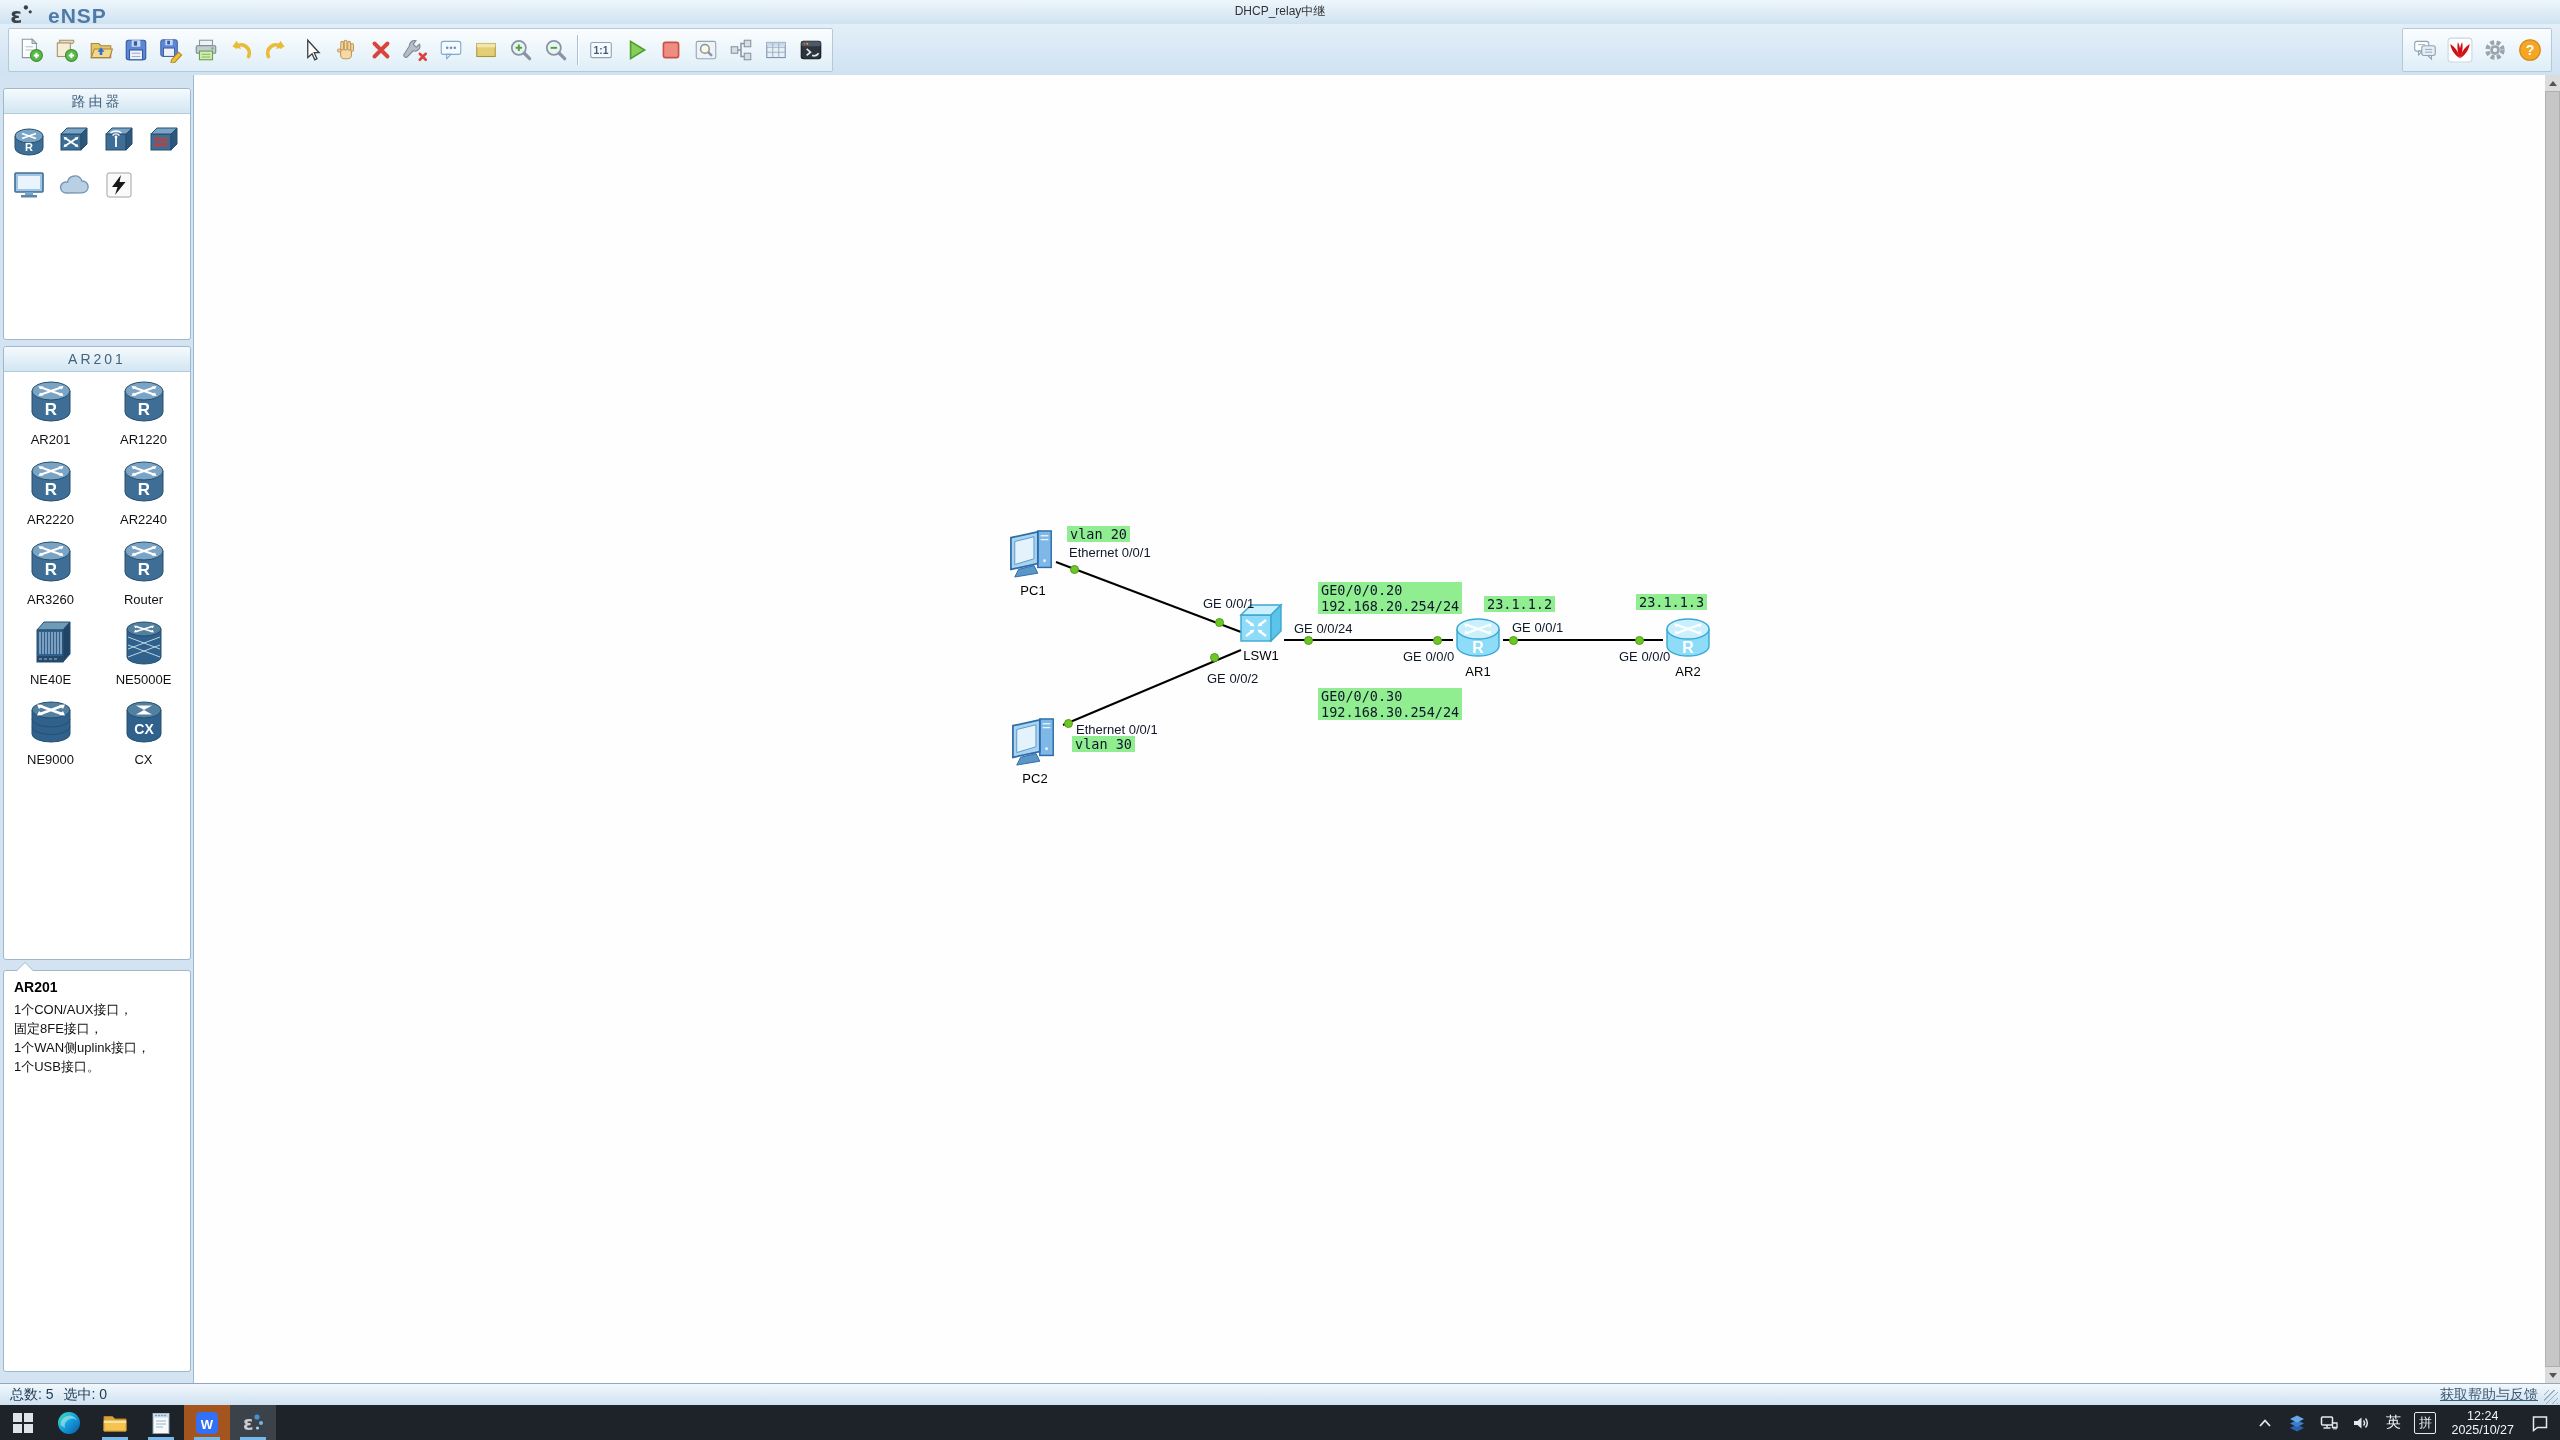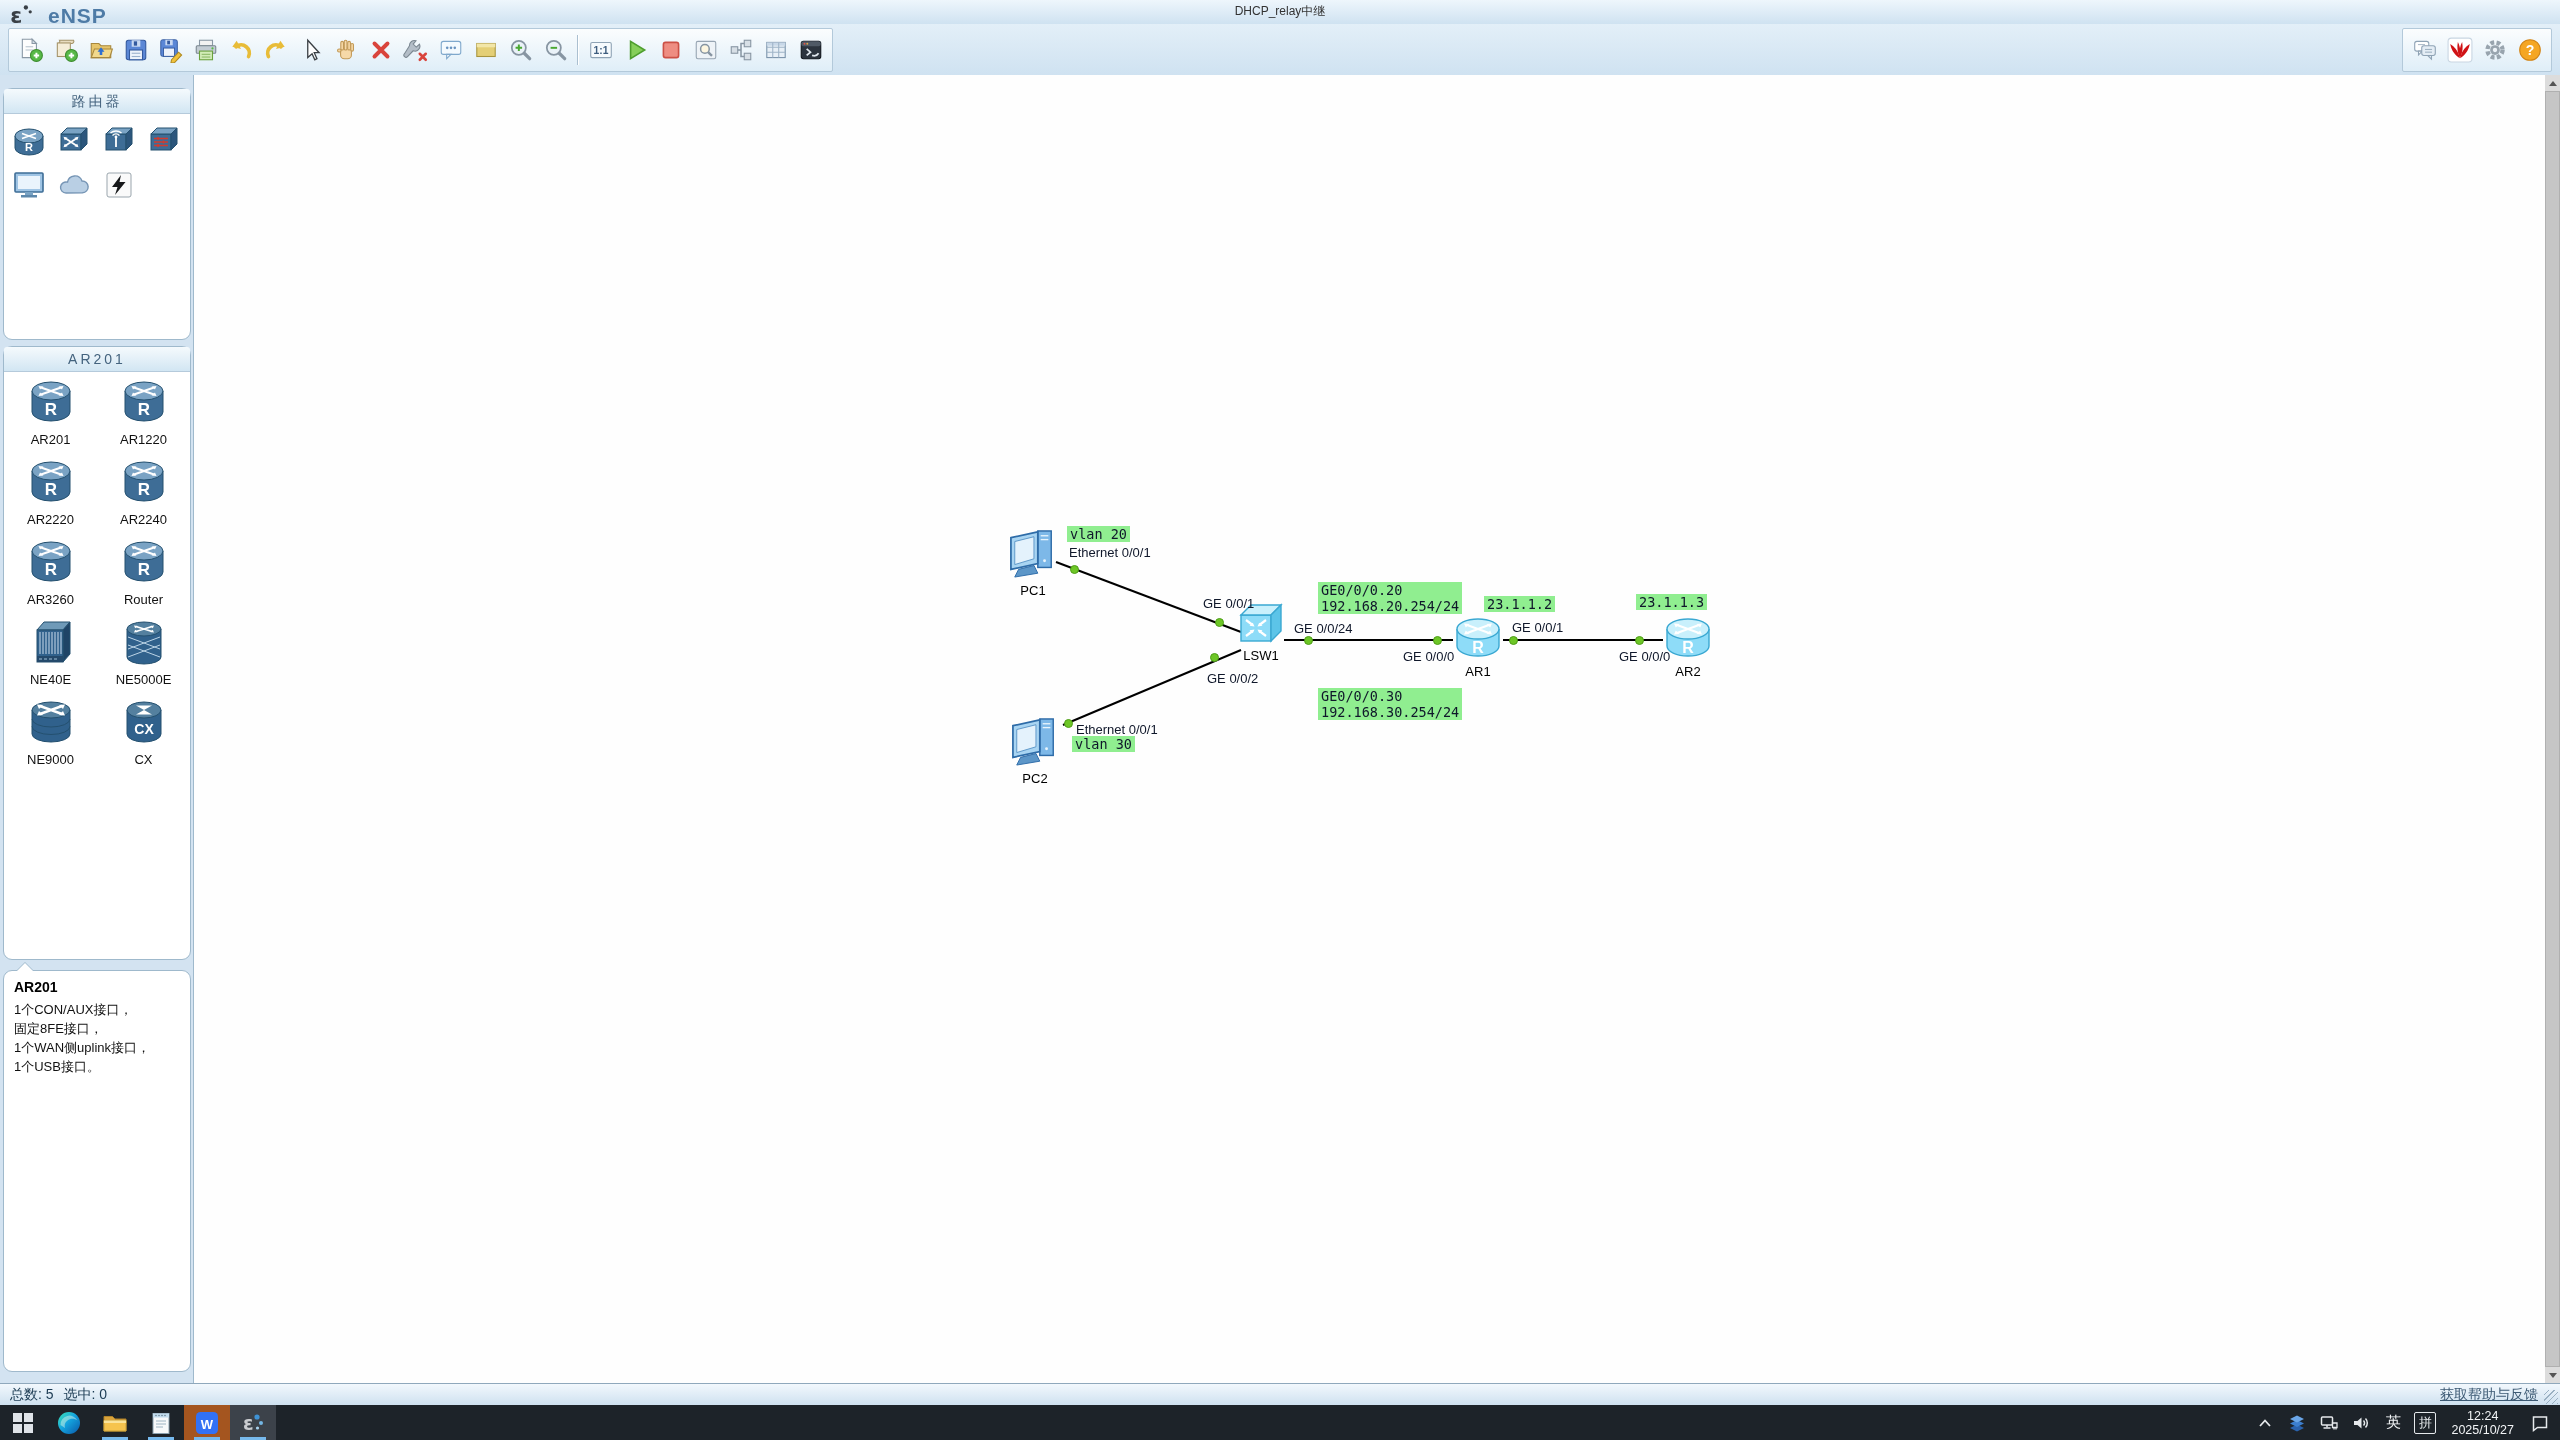--- a/index.html
+++ b/index.html
@@ -30,21 +30,21 @@
   .tb-box{position:absolute;top:4px;height:42px;display:flex;align-items:center;padding:0 4px;
     border:1px solid #b3c9da;border-radius:2px;background:linear-gradient(#fbfdfe,#dfeef8);}
   #toolbar-left{left:8px;}
   #toolbar-right{right:8px;}
   .tb-btn{width:35px;height:36px;display:flex;align-items:center;justify-content:center;
     background:transparent;border:1px solid transparent;border-radius:3px;padding:0;}
   .tb-sep{width:1px;height:30px;background:#aabfd0;border-right:1px solid #fff;margin:0 4px;}
 
   
   #sidebar{position:absolute;left:0;top:75px;width:193px;height:1308px;background:#d3e3f1;}
-  .panel{position:absolute;left:3px;width:186px;background:#fff;border:1px solid #9fb9cc;border-radius:9px;}
+  .panel{position:absolute;left:3px;width:186px;background:#fff;border:1px solid #9fb9cc;border-radius:3px;}
   .panel-header{height:24px;line-height:24px;text-align:center;font-size:14px;color:#44637e;letter-spacing:3px;
     background:linear-gradient(#f5fafd,#d2e6f3);border-bottom:1px solid #b5cadb;border-radius:3px 3px 0 0;}
   #cat-panel{top:13px;height:250px;}
   #cat-icons{display:flex;flex-wrap:wrap;padding:5px 2px;}
   .cat-slot{width:45px;height:44px;display:flex;align-items:center;justify-content:center;}
   #dev-panel{top:271px;height:612px;}
   #dev-grid{display:grid;grid-template-columns:93px 93px;}
   .dev-cell{height:80px;display:flex;flex-direction:column;align-items:center;justify-content:center;gap:2px;}
   .dev-label{font-size:13px;color:#111;}
   #desc-panel{top:895px;height:400px;}

